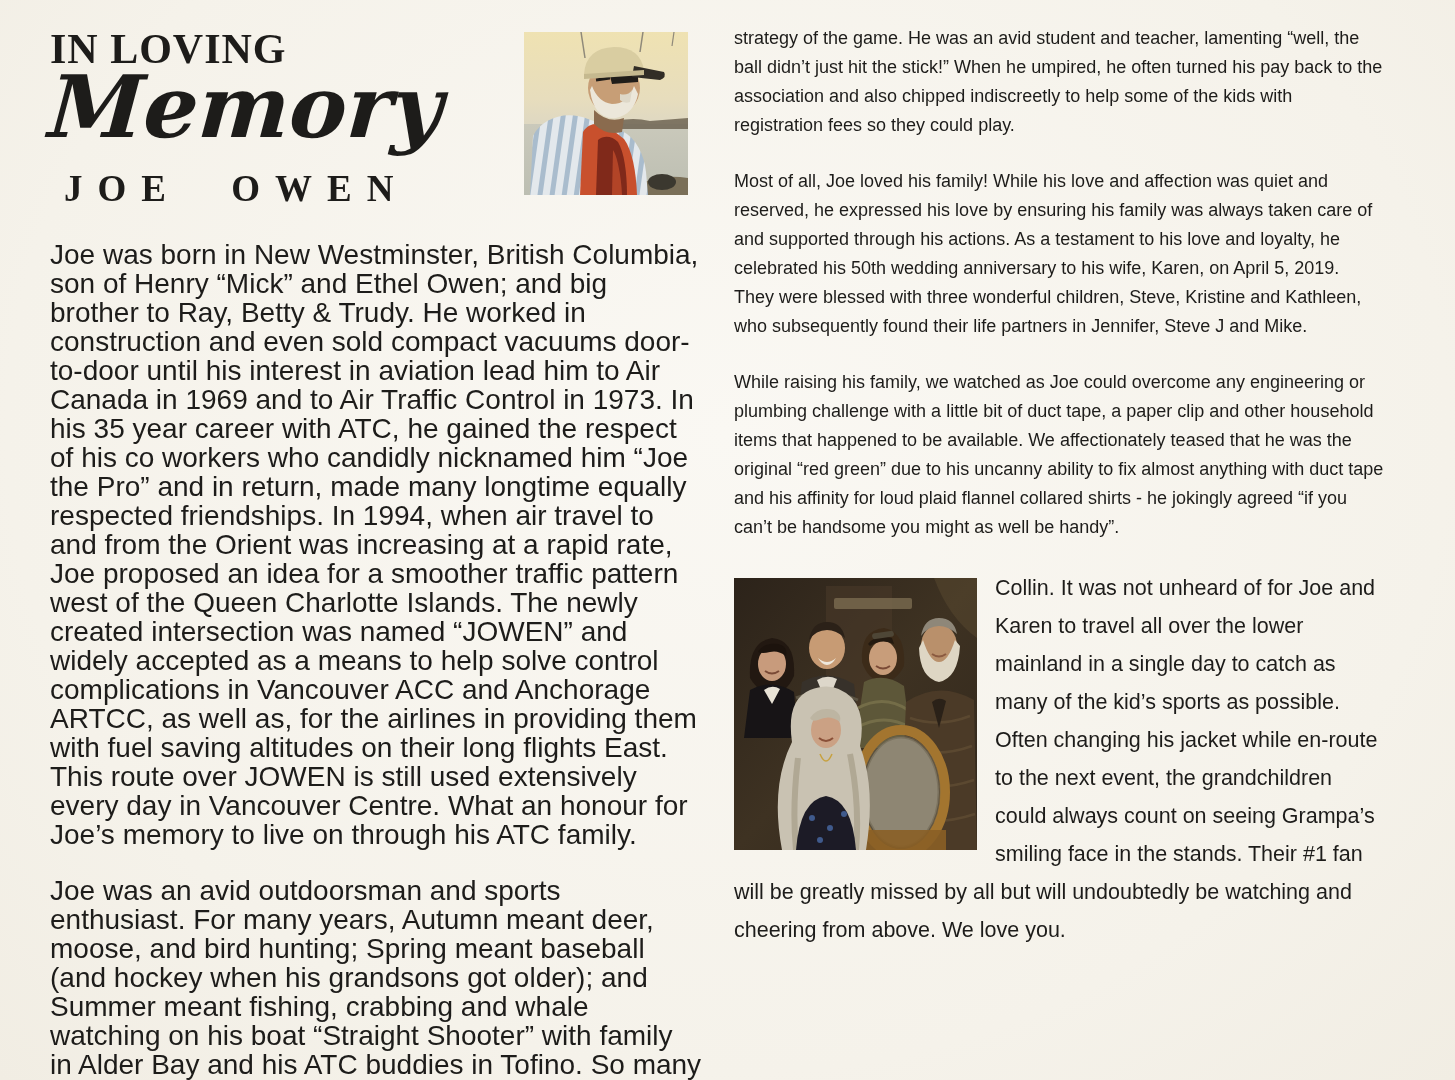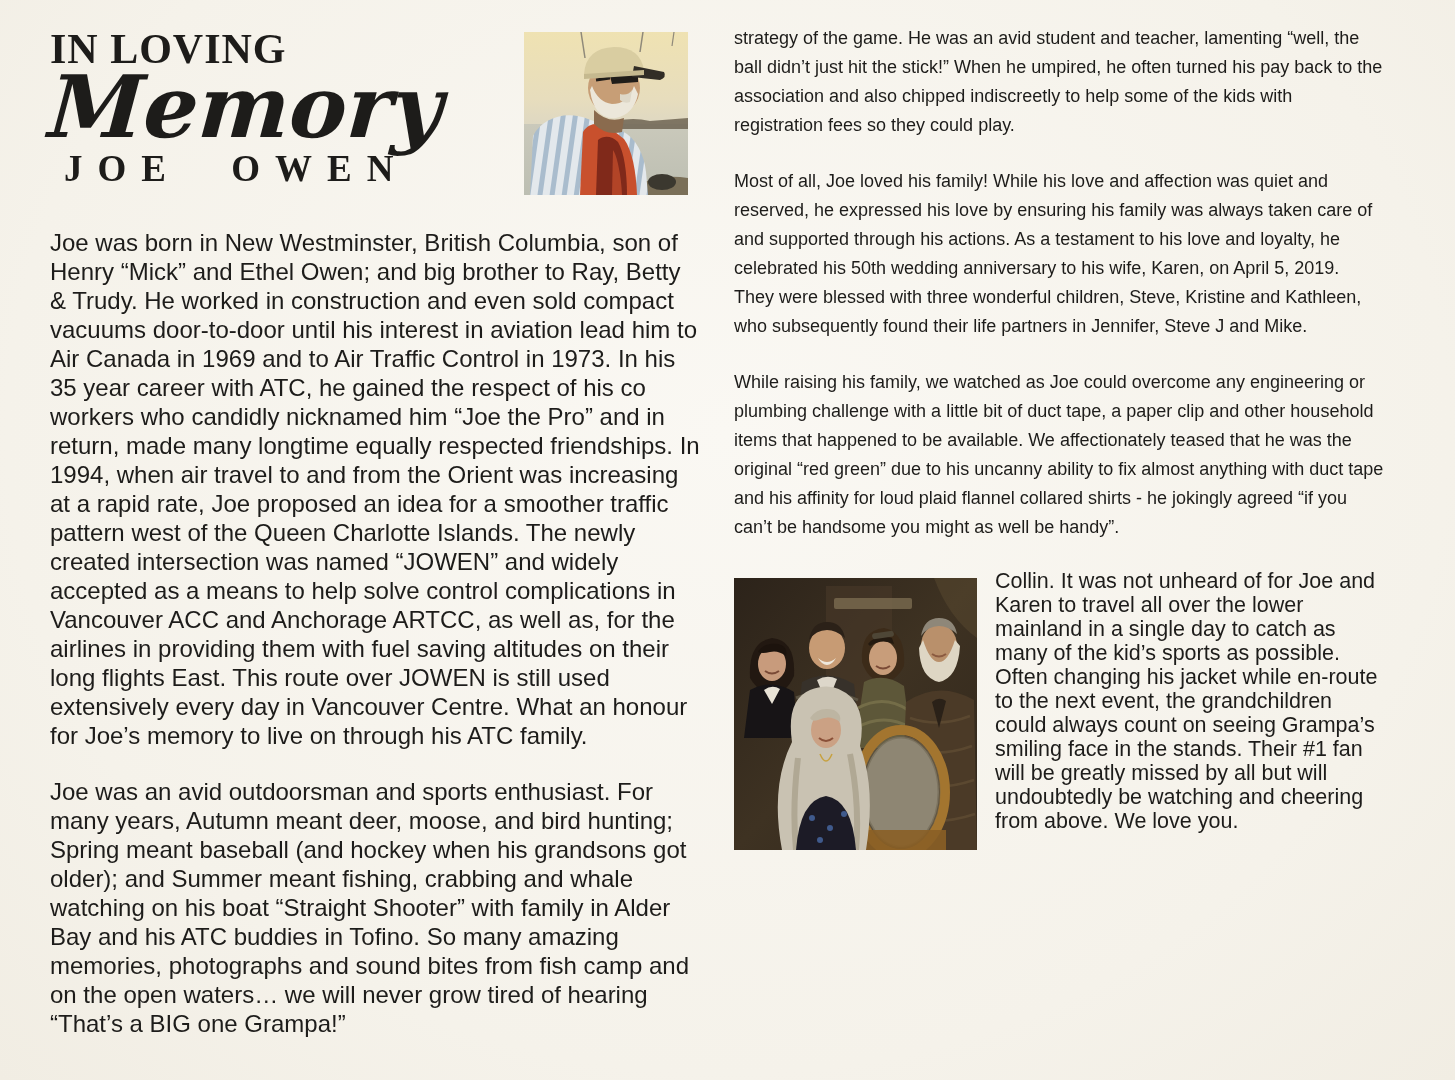--- a/index.html
+++ b/index.html
@@ -24,36 +24,36 @@
     font-weight:700;font-size:42px;letter-spacing:1px;line-height:1.0;
   }
   .title2{
     font-family:"DejaVu Serif","Liberation Serif",serif;
     font-style:italic;font-weight:600;font-size:86px;line-height:1.0;
     margin-top:-6px;margin-left:-4px;transform:skewX(-4deg);transform-origin:left bottom;
   }
   .title3{
     font-family:"Liberation Serif","DejaVu Serif",serif;
     font-weight:700;font-size:37px;letter-spacing:15px;word-spacing:26px;
-    margin-top:0;margin-left:14px;line-height:1.0;
+    margin-top:20px;margin-left:14px;line-height:1.0;
   }
   .portrait-fig{width:164px;height:163px;margin:20px 14px 0 0;flex:none;}
   .portrait-fig svg{display:block;width:164px;height:163px;}
 
   
-  .body-text p{margin:0 0 27px 0;font-size:24px;line-height:29px;}
+  .body-text p{margin:0 0 27px 0;font-size:28px;line-height:29px;}
   .col-left .body-text{margin-top:33px;}
   .col-right p{margin:0 0 27px 0;font-size:18px;line-height:29px;}
 
   .family-fig{
     float:left;width:243px;height:272px;
     margin:9px 18px 4px 0;
   }
   .family-fig svg{display:block;width:243px;height:272px;}
-  .family-rest{font-size:21.5px;line-height:24px;}
+  .family-rest{font-size:21.5px;line-height:38px;}
 </style>
 </head>
 <body>
 
 <div class="page">
   <div class="columns">
 
     <div class="col-left">
       <div class="header">
         <div class="titles">

